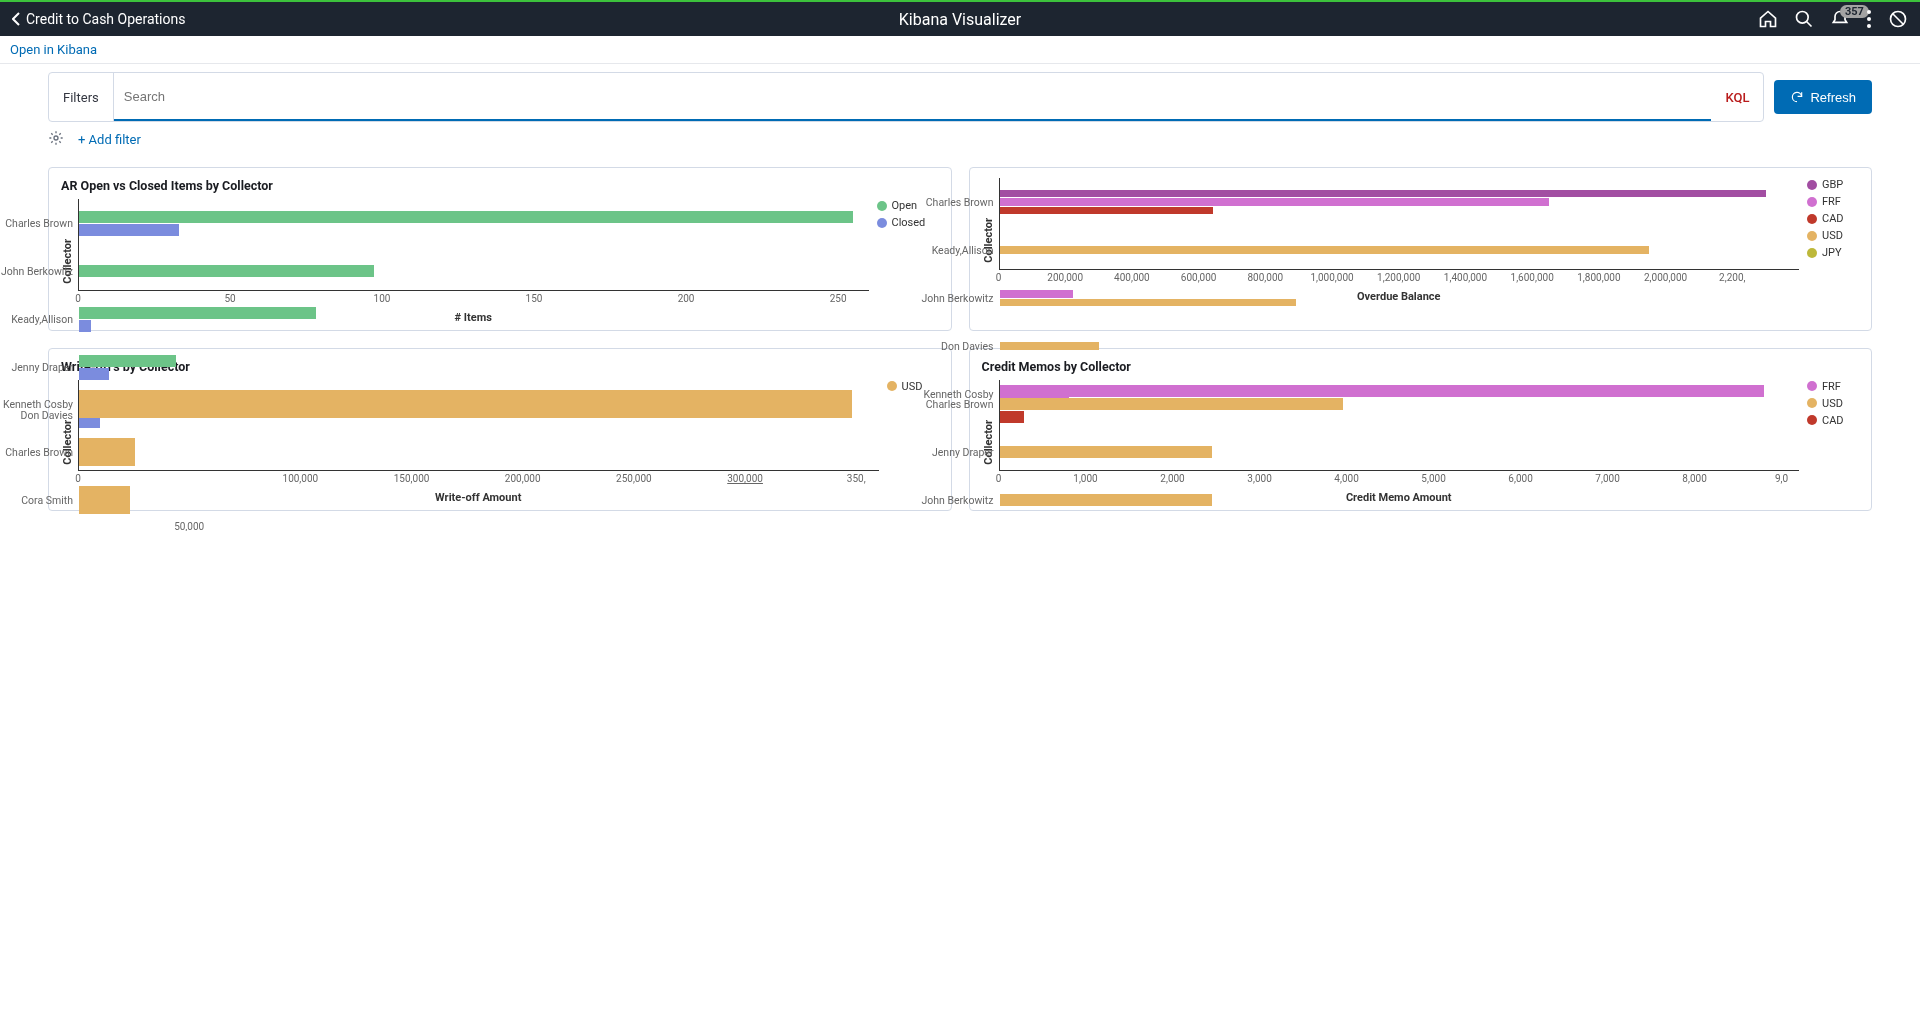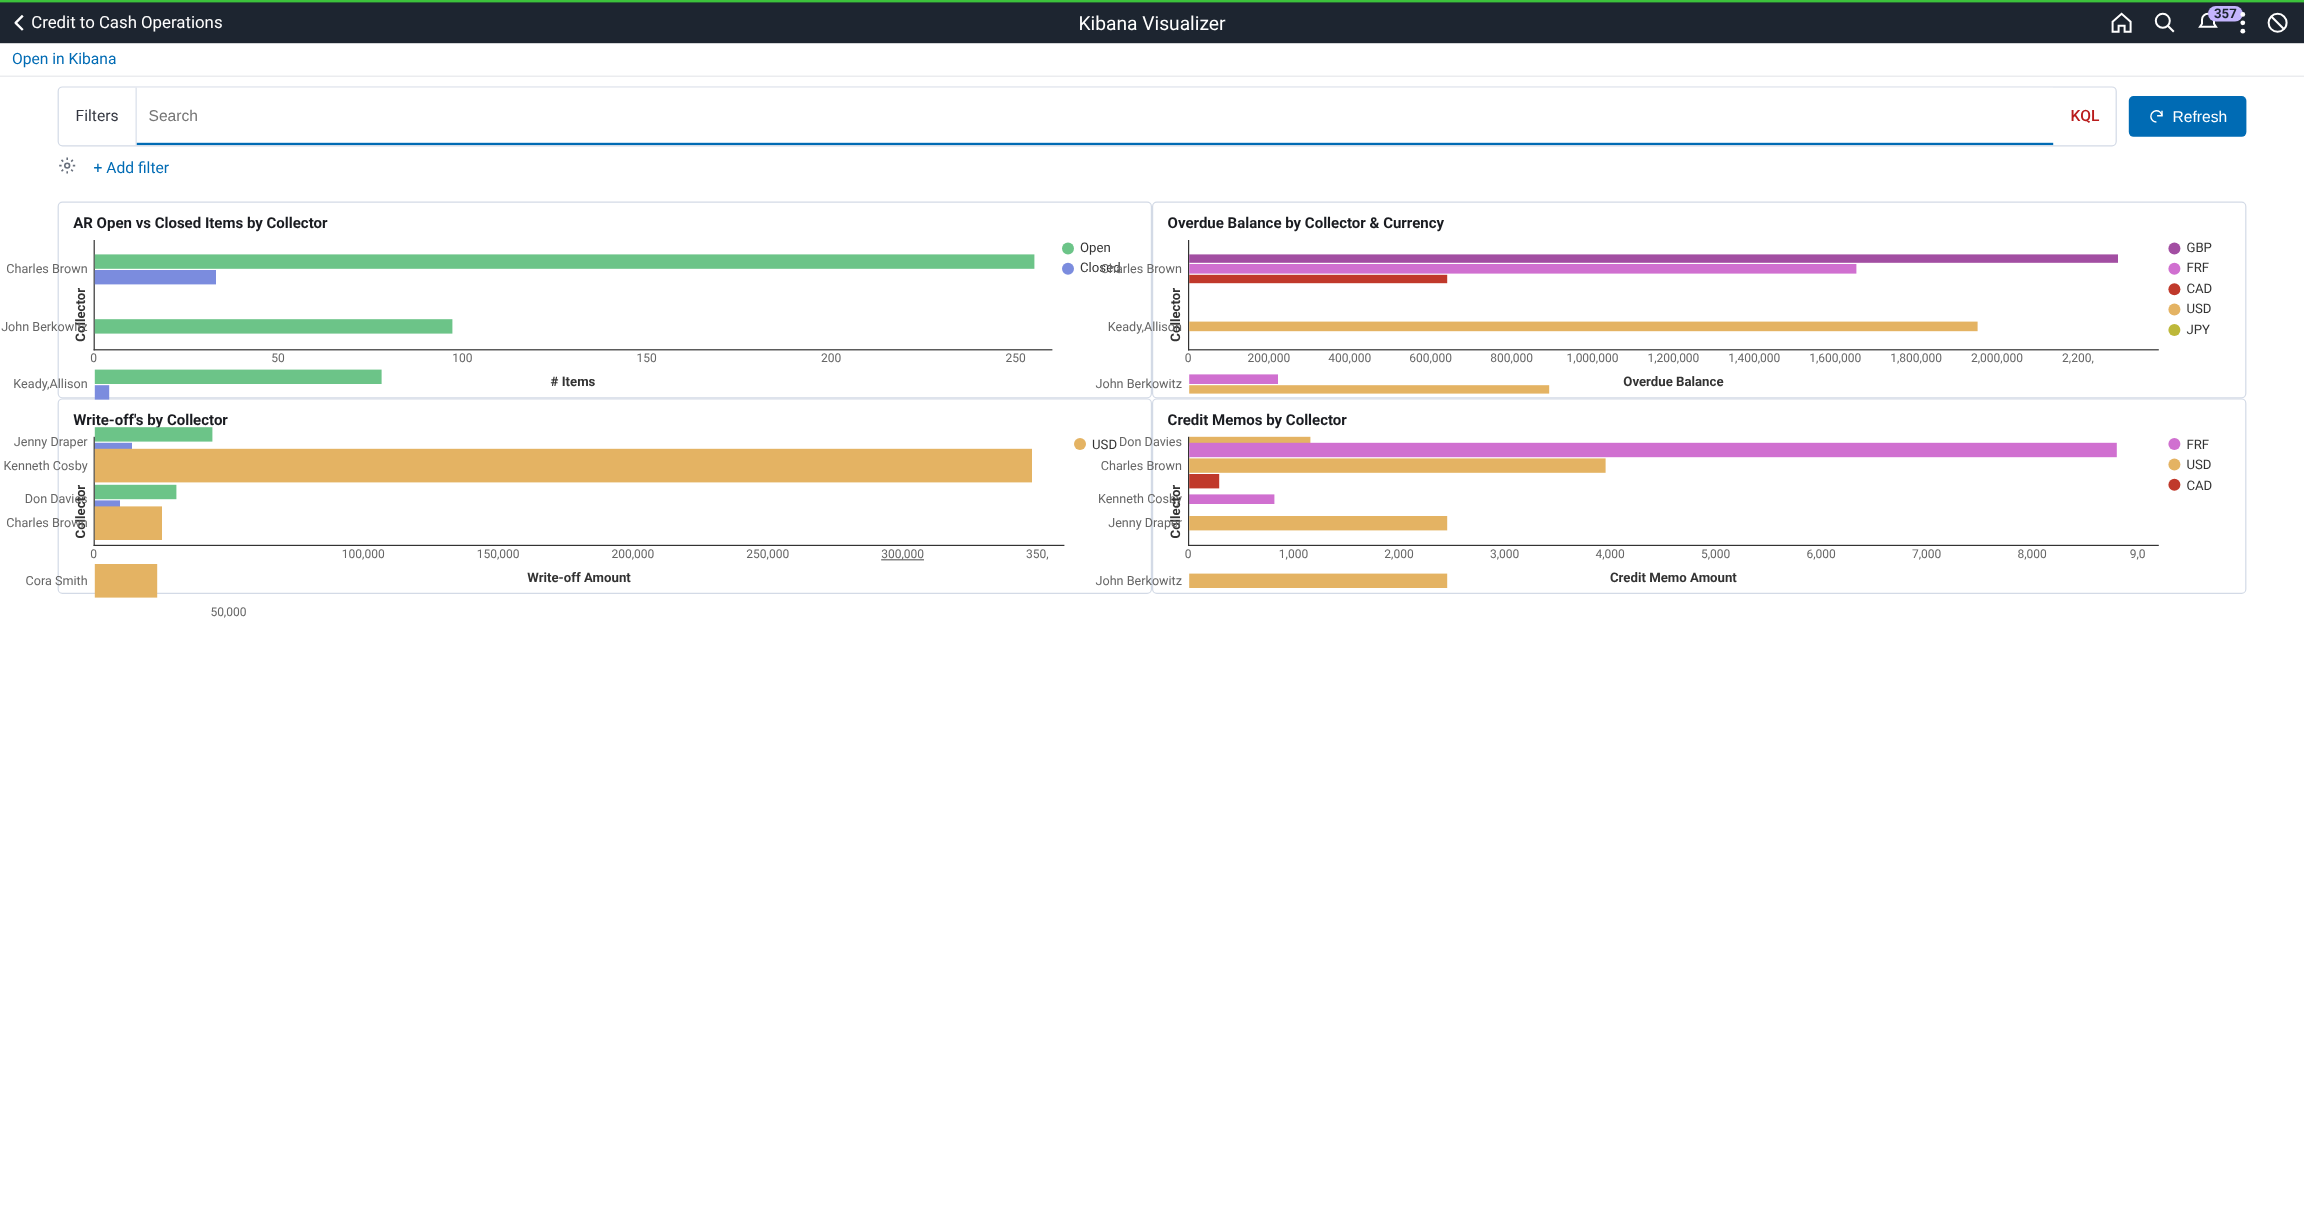--- a/index.html
+++ b/index.html
@@ -3,37 +3,37 @@
 <meta charset="utf-8">
 <style>
   html,body{margin:0;padding:0;font-family:-apple-system,BlinkMacSystemFont,"Segoe UI",Roboto,Arial,sans-serif;font-size:13px;color:#1a1c21;background:#fff;}
   *{box-sizing:border-box;}
   .topbar{background:#1d2530;color:#fff;height:36px;display:flex;align-items:center;padding:0 12px;border-top:2px solid #3cc23c;position:relative;}
   .topbar .back{display:flex;align-items:center;gap:6px;font-size:14px;cursor:pointer;}
   .topbar .title{position:absolute;left:50%;transform:translateX(-50%);font-size:16px;font-weight:400;}
   .topbar .right{margin-left:auto;display:flex;align-items:center;gap:16px;}
   .topbar svg{fill:#fff;}
   .icon-btn{cursor:pointer;display:flex;align-items:center;position:relative;}
-  .badge{background:#c4b5fd;color:#1d2530;font-size:11px;font-weight:700;border-radius:10px;padding:0 5px;position:absolute;top:-4px;left:10px;}
+  .badge{background:#a3a3a3;color:#1d2530;font-size:11px;font-weight:700;border-radius:10px;padding:0 5px;position:absolute;top:-4px;left:10px;}
   .subhead{padding:6px 10px;border-bottom:1px solid #e6e8ec;}
   .subhead a{color:#006bb4;text-decoration:none;font-size:13px;}
   .filterbar{display:flex;align-items:center;gap:10px;padding:8px 48px;}
   .filtergrp{display:flex;align-items:stretch;border:1px solid #d3dae6;border-radius:4px;overflow:hidden;flex:1;height:50px;}
   .filtergrp .lbl{padding:0 14px;display:flex;align-items:center;border-right:1px solid #d3dae6;color:#343741;}
   .filtergrp input{border:none;outline:none;flex:1;padding:0 10px;font-size:13px;border-bottom:2px solid #006bb4;}
   .filtergrp .kql{padding:0 14px;display:flex;align-items:center;color:#b91c1c;font-weight:500;}
   .datepick{display:flex;align-items:center;border:1px solid #d3dae6;border-radius:4px;height:34px;}
   .datepick .cal{padding:0 10px;border-right:1px solid #d3dae6;height:100%;display:flex;align-items:center;gap:4px;color:#006bb4;}
   .datepick .range{padding:0 14px;color:#343741;min-width:180px;}
   .datepick .showd{padding:0 14px;color:#006bb4;}
   .refresh-btn{background:#006bb4;color:#fff;border:none;border-radius:4px;height:34px;padding:0 16px;display:flex;align-items:center;gap:6px;font-size:13px;cursor:pointer;}
   .addfilter-row{display:flex;align-items:center;gap:14px;padding:0 48px 10px;}
   .gear{color:#69707d;cursor:pointer;}
   .addf{color:#006bb4;cursor:pointer;}
-  .grid{display:grid;grid-template-columns:1fr 1fr;gap:0;padding:8px 48px 20px;}
+  .grid{display:grid;grid-template-columns:1fr 1fr;gap:17px;padding:8px 48px 20px;}
   .panel{border:1px solid #d3dae6;border-radius:4px;padding:10px 12px 6px;background:#fff;}
   .panel-title{font-weight:700;font-size:12.5px;margin-bottom:6px;}
   .chart-outer-v{display:flex;}
   .yaxis-lbl{writing-mode:vertical-rl;transform:rotate(180deg);font-size:11px;font-weight:700;color:#333;text-align:center;margin-right:4px;padding:40px 0;}
   .chart-and-legend{display:flex;flex:1;}
   .plot-col{flex:1;display:flex;flex-direction:column;}
   .plot{flex:1;position:relative;border-left:1px solid #333;border-bottom:1px solid #333;}
   .row-group{position:relative;}
   .bar{height:12px;}
   .ylabel{position:absolute;right:100%;top:50%;transform:translateY(-50%);font-size:10.5px;color:#666;padding-right:6px;white-space:nowrap;}
@@ -176,21 +176,20 @@
           <div>
               <span class="dot c-closed"></span>
               <span>Closed</span>
             </div>
         </div>
       </div>
     </div>
   </div>
 
   <div class="panel">
-    <div class="panel-title">Overdue Balance by Collector &amp; Currency</div>
     <div class="chart-outer-v">
       <div class="yaxis-lbl">Collector</div>
       <div class="chart-and-legend">
         <div class="plot-col">
           <div class="plot" style="height: 240px;">
               <div class="row-group" style="position: absolute; left: 0px; right: 0px; top: 0px; height: 48px; display: flex; flex-direction: column; justify-content: center;">
                 <div class="ylabel">Charles Brown</div>
                 <div class="bar" style="height: 7.6px; width: 95.8333%; background: rgb(162, 78, 162); margin: 0.5px 0px;"></div>
                 <div class="bar" style="height: 7.6px; width: 68.75%; background: rgb(208, 112, 208); margin: 0.5px 0px;"></div>
                 <div class="bar" style="height: 7.6px; width: 26.6667%; background: rgb(192, 57, 43); margin: 0.5px 0px;"></div>

